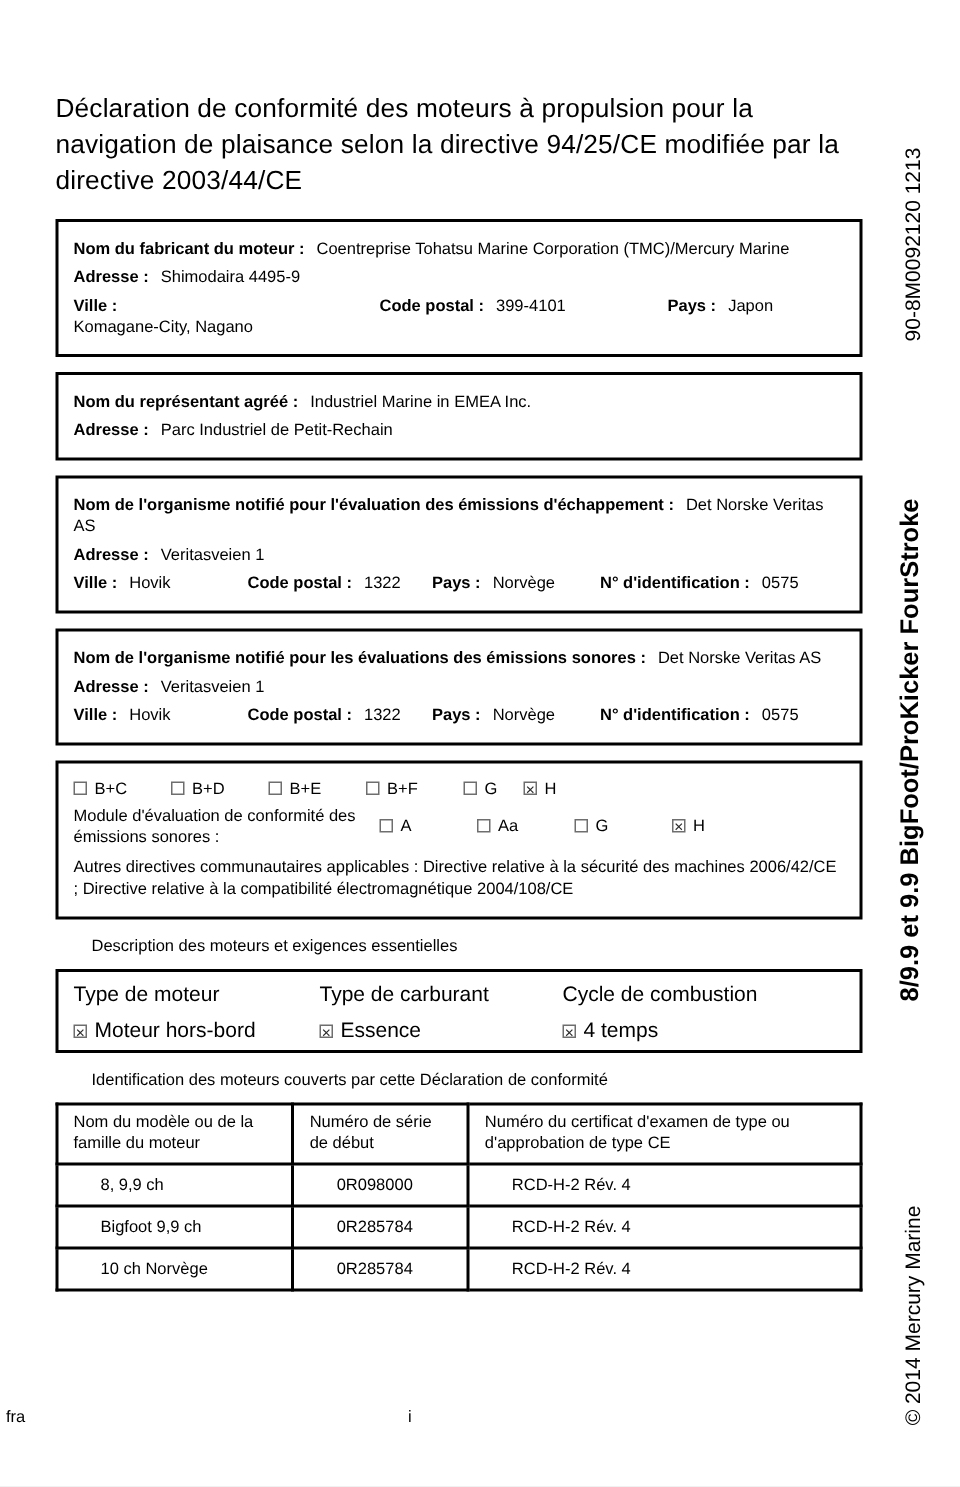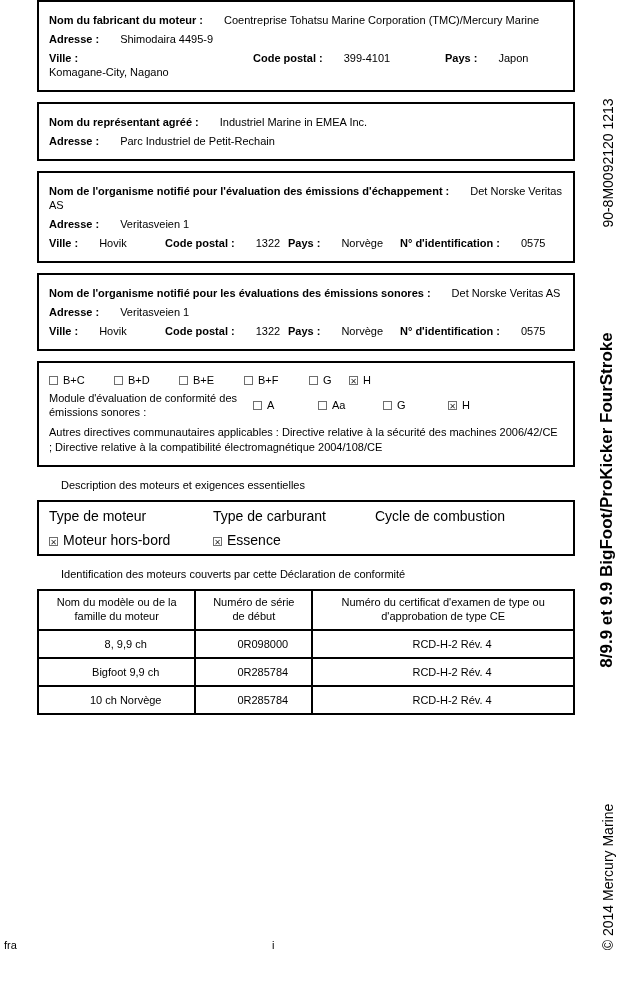--- a/index.html
+++ b/index.html
@@ -11,21 +11,21 @@
   .content{position:absolute;left:37px;top:0;width:538px;}
   .title{
     margin:60px 0 14px 0;font-size:17.5px;font-weight:400;line-height:24px;
     letter-spacing:0.1px;
   }
   .box{
     border:2px solid #000;padding:6px 10px;margin-bottom:10px;
     font-size:11px;line-height:14px;
   }
   .brow{margin:5px 0;}
-  .lbl{font-weight:bold;padding-right:21px;}
+  .lbl{font-weight:bold;padding-right:8px;}
   .cols{display:flex;align-items:flex-start;}
   .b1 .c1{width:204px;}
   .b1 .c2{width:192px;}
   .b2 .c1{width:156px;}
   .b2 .c2{width:240px;}
   .b34 .c1{width:116px;}
   .b34 .c2{width:123px;}
   .b34 .c3{width:112px;}
   .cflex{flex:1;}
   
@@ -51,21 +51,21 @@
   
   .desc-box{border:2px solid #000;padding:7px 10px;font-size:14px;margin-bottom:0;}
   .desc-grid{display:flex;}
   .desc-col1{width:164px;}
   .desc-col2{width:162px;}
   .desc-col3{flex:1;}
   .desc-header{margin-bottom:10px;}
   
   table.id-table{border-collapse:collapse;width:538px;font-size:11px;margin-top:0;}
   .id-table th,.id-table td{
-    border:2px solid #000;text-align:center;font-weight:normal;
+    border:2px solid #000;text-align:left;font-weight:normal;
     padding:4px 10px;line-height:14px;vertical-align:top;
   }
   .id-table th{height:30px;}
   .id-table td{height:18px;vertical-align:middle;padding-left:28px;}
   .col-model{width:136px;}
   .col-serial{width:95px;}
   .col-cert{width:241px;}
   
   .footer-lang{position:absolute;left:4px;top:939px;font-size:11px;}
   .footer-page{position:absolute;left:272px;top:939px;font-size:11px;}
@@ -77,20 +77,21 @@
   .v-part{left:608px;top:163px;font-size:14px;}
   .v-model{left:607px;top:500px;font-size:17px;font-weight:bold;}
   .v-copy{left:608px;top:877px;font-size:14px;}
 </style>
 </head>
 <body>
 
 <div class="page">
   <div class="content">
 
+    <div class="title">Déclaration de conformité des moteurs à propulsion pour la navigation de plaisance selon la directive 94/25/CE modifiée par la directive 2003/44/CE</div>
 
     <div class="box b1">
       <div class="brow">
         <span class="lbl">Nom du fabricant du moteur :</span><span>Coentreprise Tohatsu Marine Corporation (TMC)/Mercury Marine</span>
       </div>
       <div class="brow">
         <span class="lbl">Adresse :</span><span>Shimodaira 4495-9</span>
       </div>
       <div class="brow cols">
         <div class="c1">
@@ -191,20 +192,21 @@
         <div class="desc-col1">
           <div class="desc-header">Type de moteur</div>
           <div><span class="cb checked"></span><span>Moteur hors-bord</span></div>
         </div>
         <div class="desc-col2">
           <div class="desc-header">Type de carburant</div>
           <div><span class="cb checked"></span><span>Essence</span></div>
         </div>
         <div class="desc-col3">
           <div class="desc-header">Cycle de combustion</div>
+          <div><span class="cb checked"></span><span>4 temps</span></div>
         </div>
       </div>
     </div>
 
     <div class="section-heading">Identification des moteurs couverts par cette Déclaration de conformité</div>
 
     <table class="id-table">
       <thead>
         <tr>
           <th class="col-model">Nom du modèle ou de la famille du moteur</th>

